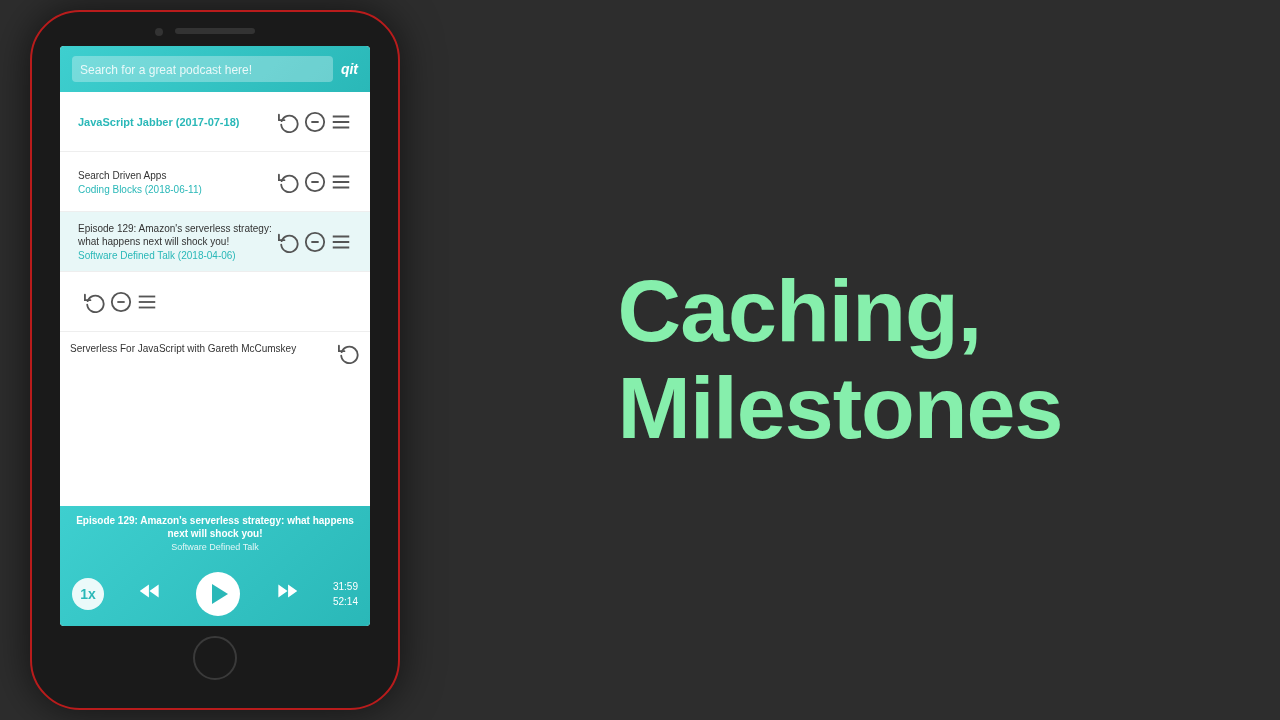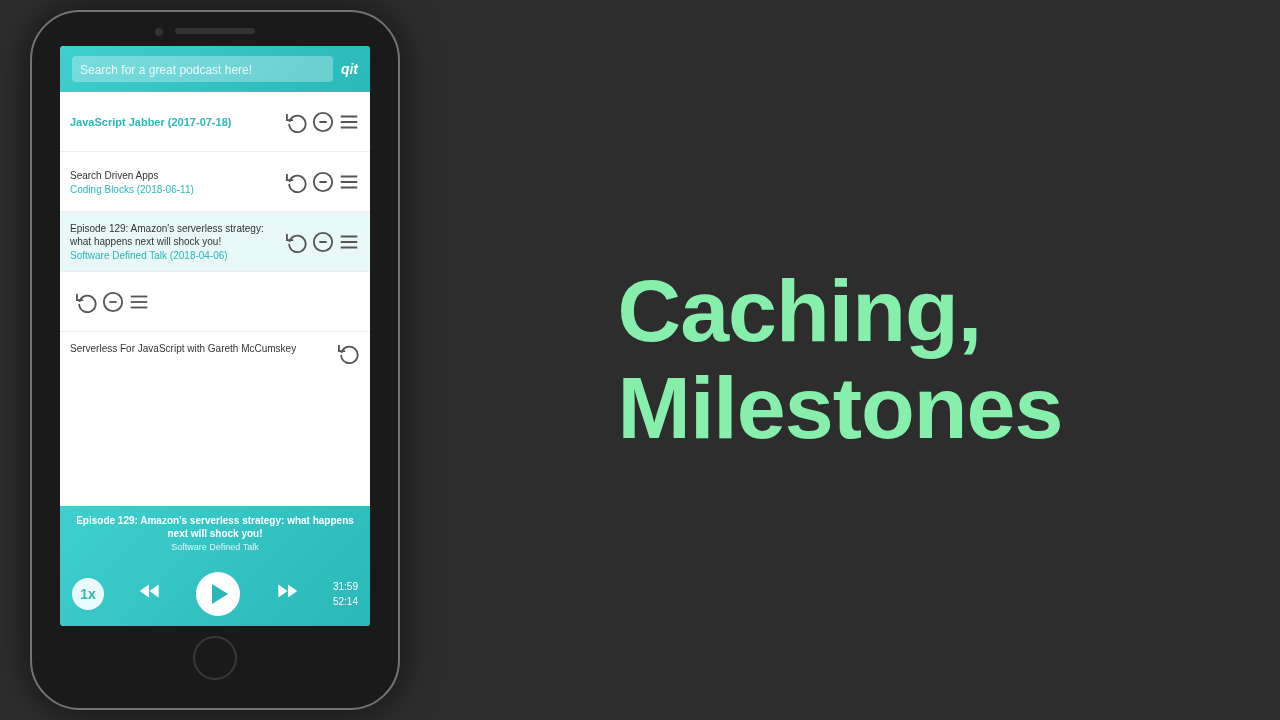--- a/index.html
+++ b/index.html
@@ -19,21 +19,21 @@
     .phone-container {
       width: 370px;
       height: 700px;
       background-color: #1a1a1a;
       border-radius: 50px;
       margin-left: 30px;
       position: relative;
       display: flex;
       flex-direction: column;
       align-items: center;
-      border: 2px solid #737373;
+      border: 2px solid #b91c1c;
       box-shadow: 0 0 40px rgba(0,0,0,0.6);
       flex-shrink: 0;
     }
 
     
     .phone-speaker {
       width: 80px;
       height: 6px;
       background: #333;
       border-radius: 3px;
@@ -96,21 +96,21 @@
     .podcast-list {
       flex: 1;
       overflow: hidden;
       display: flex;
       flex-direction: column;
     }
 
     .podcast-item {
       display: flex;
       align-items: center;
-      padding: 10px 10px;
+      padding: 10px 18px;
       border-bottom: 1px solid #eee;
       background: white;
       min-height: 60px;
     }
 
     .podcast-item.highlighted {
       background: #e8f7f7;
     }
 
     .podcast-item-text {

